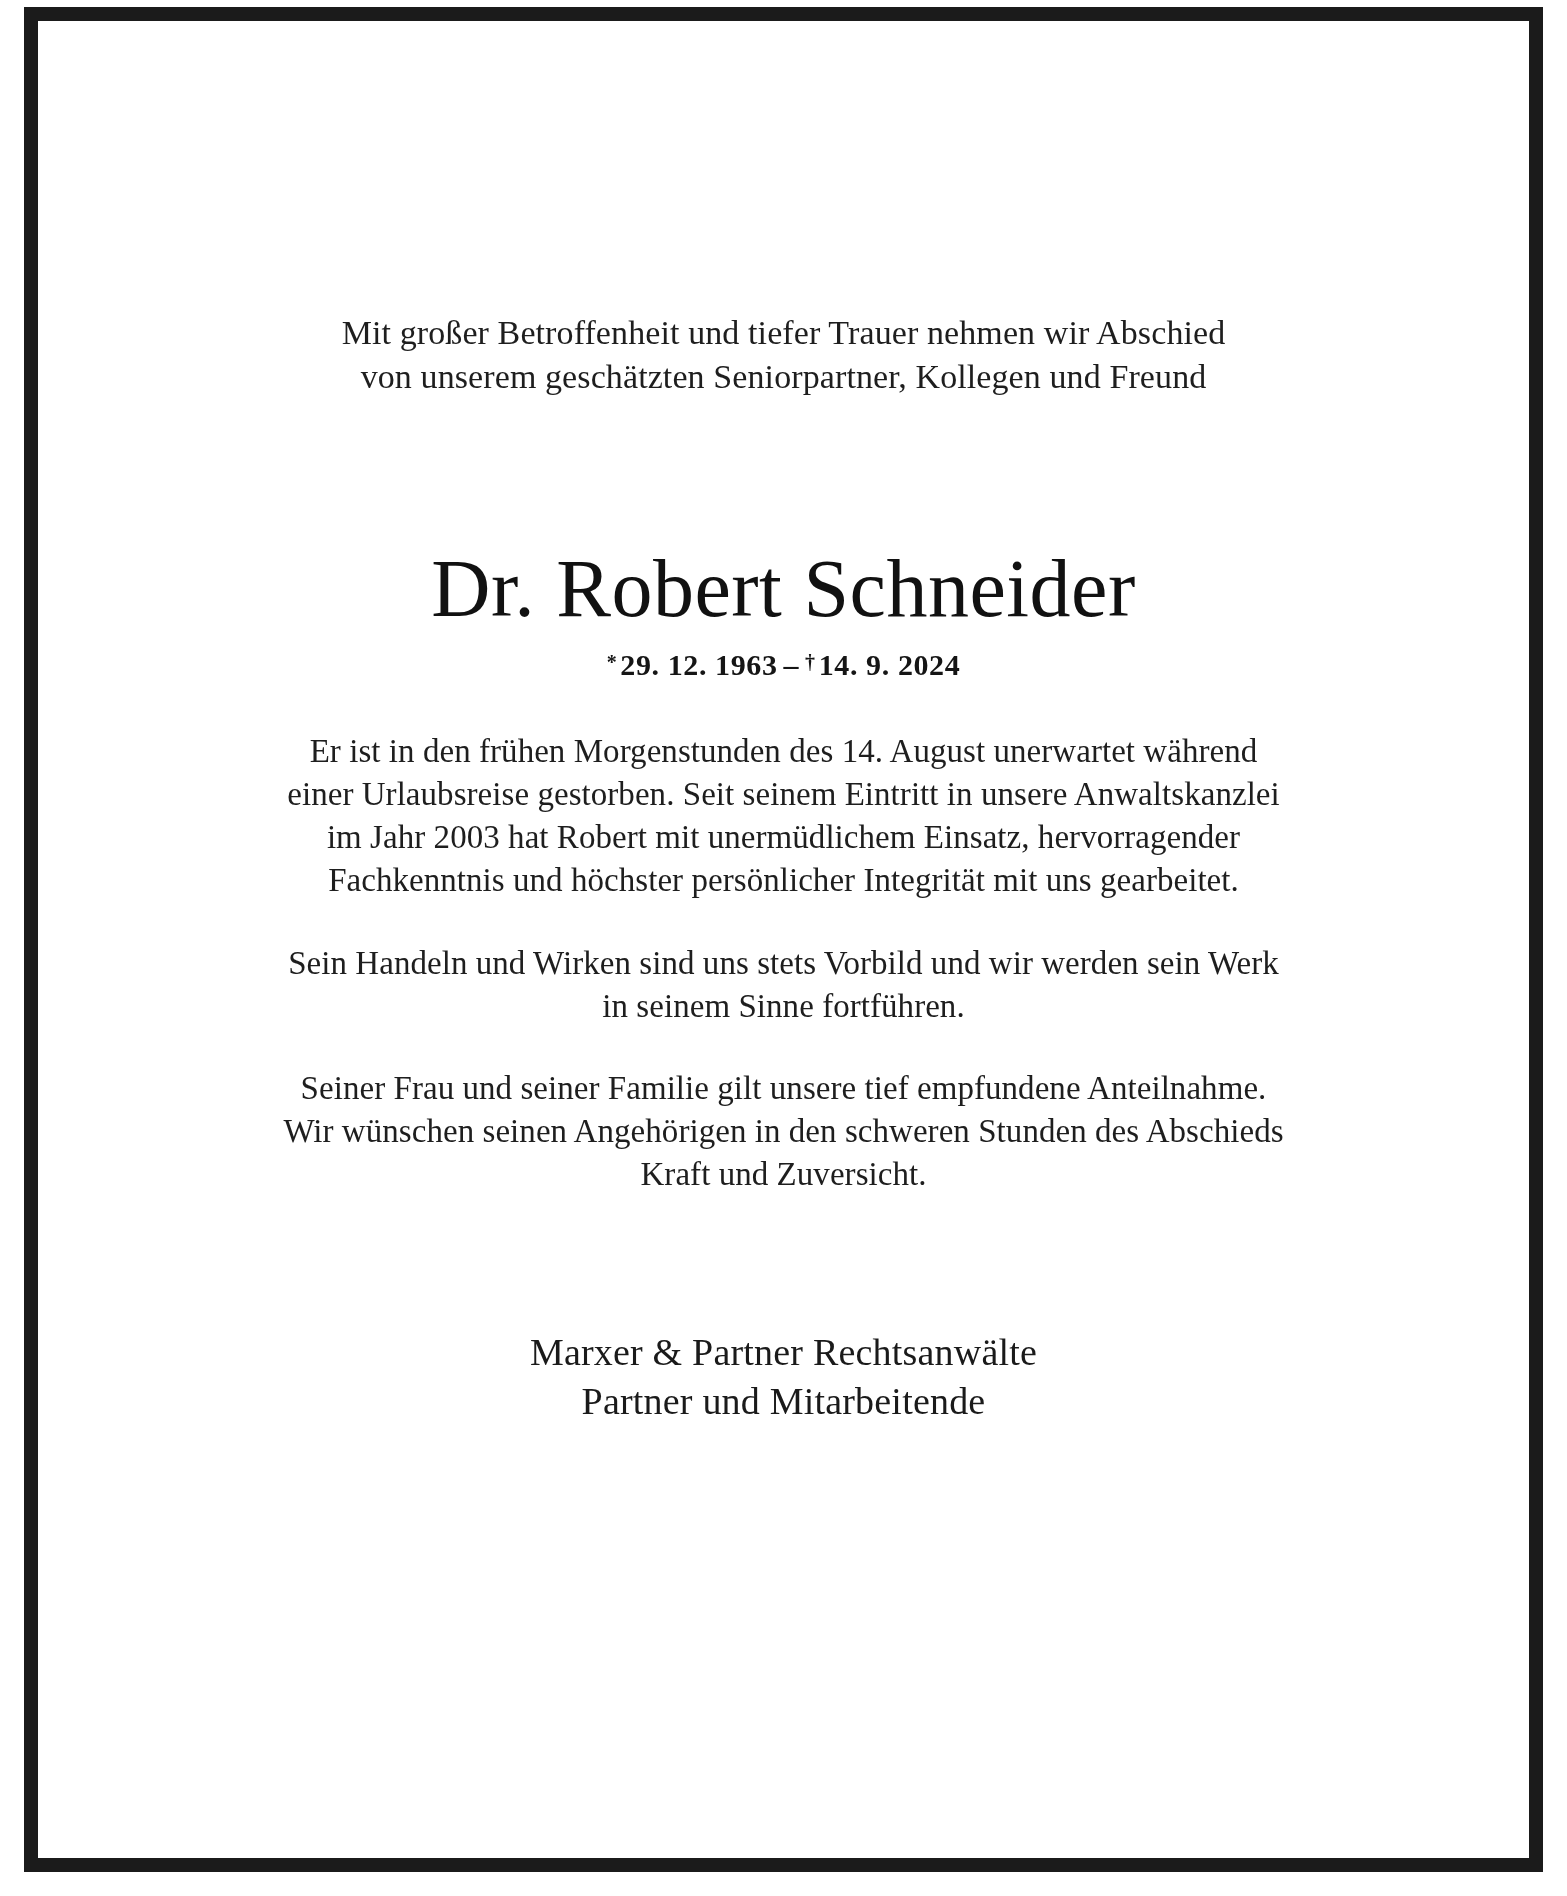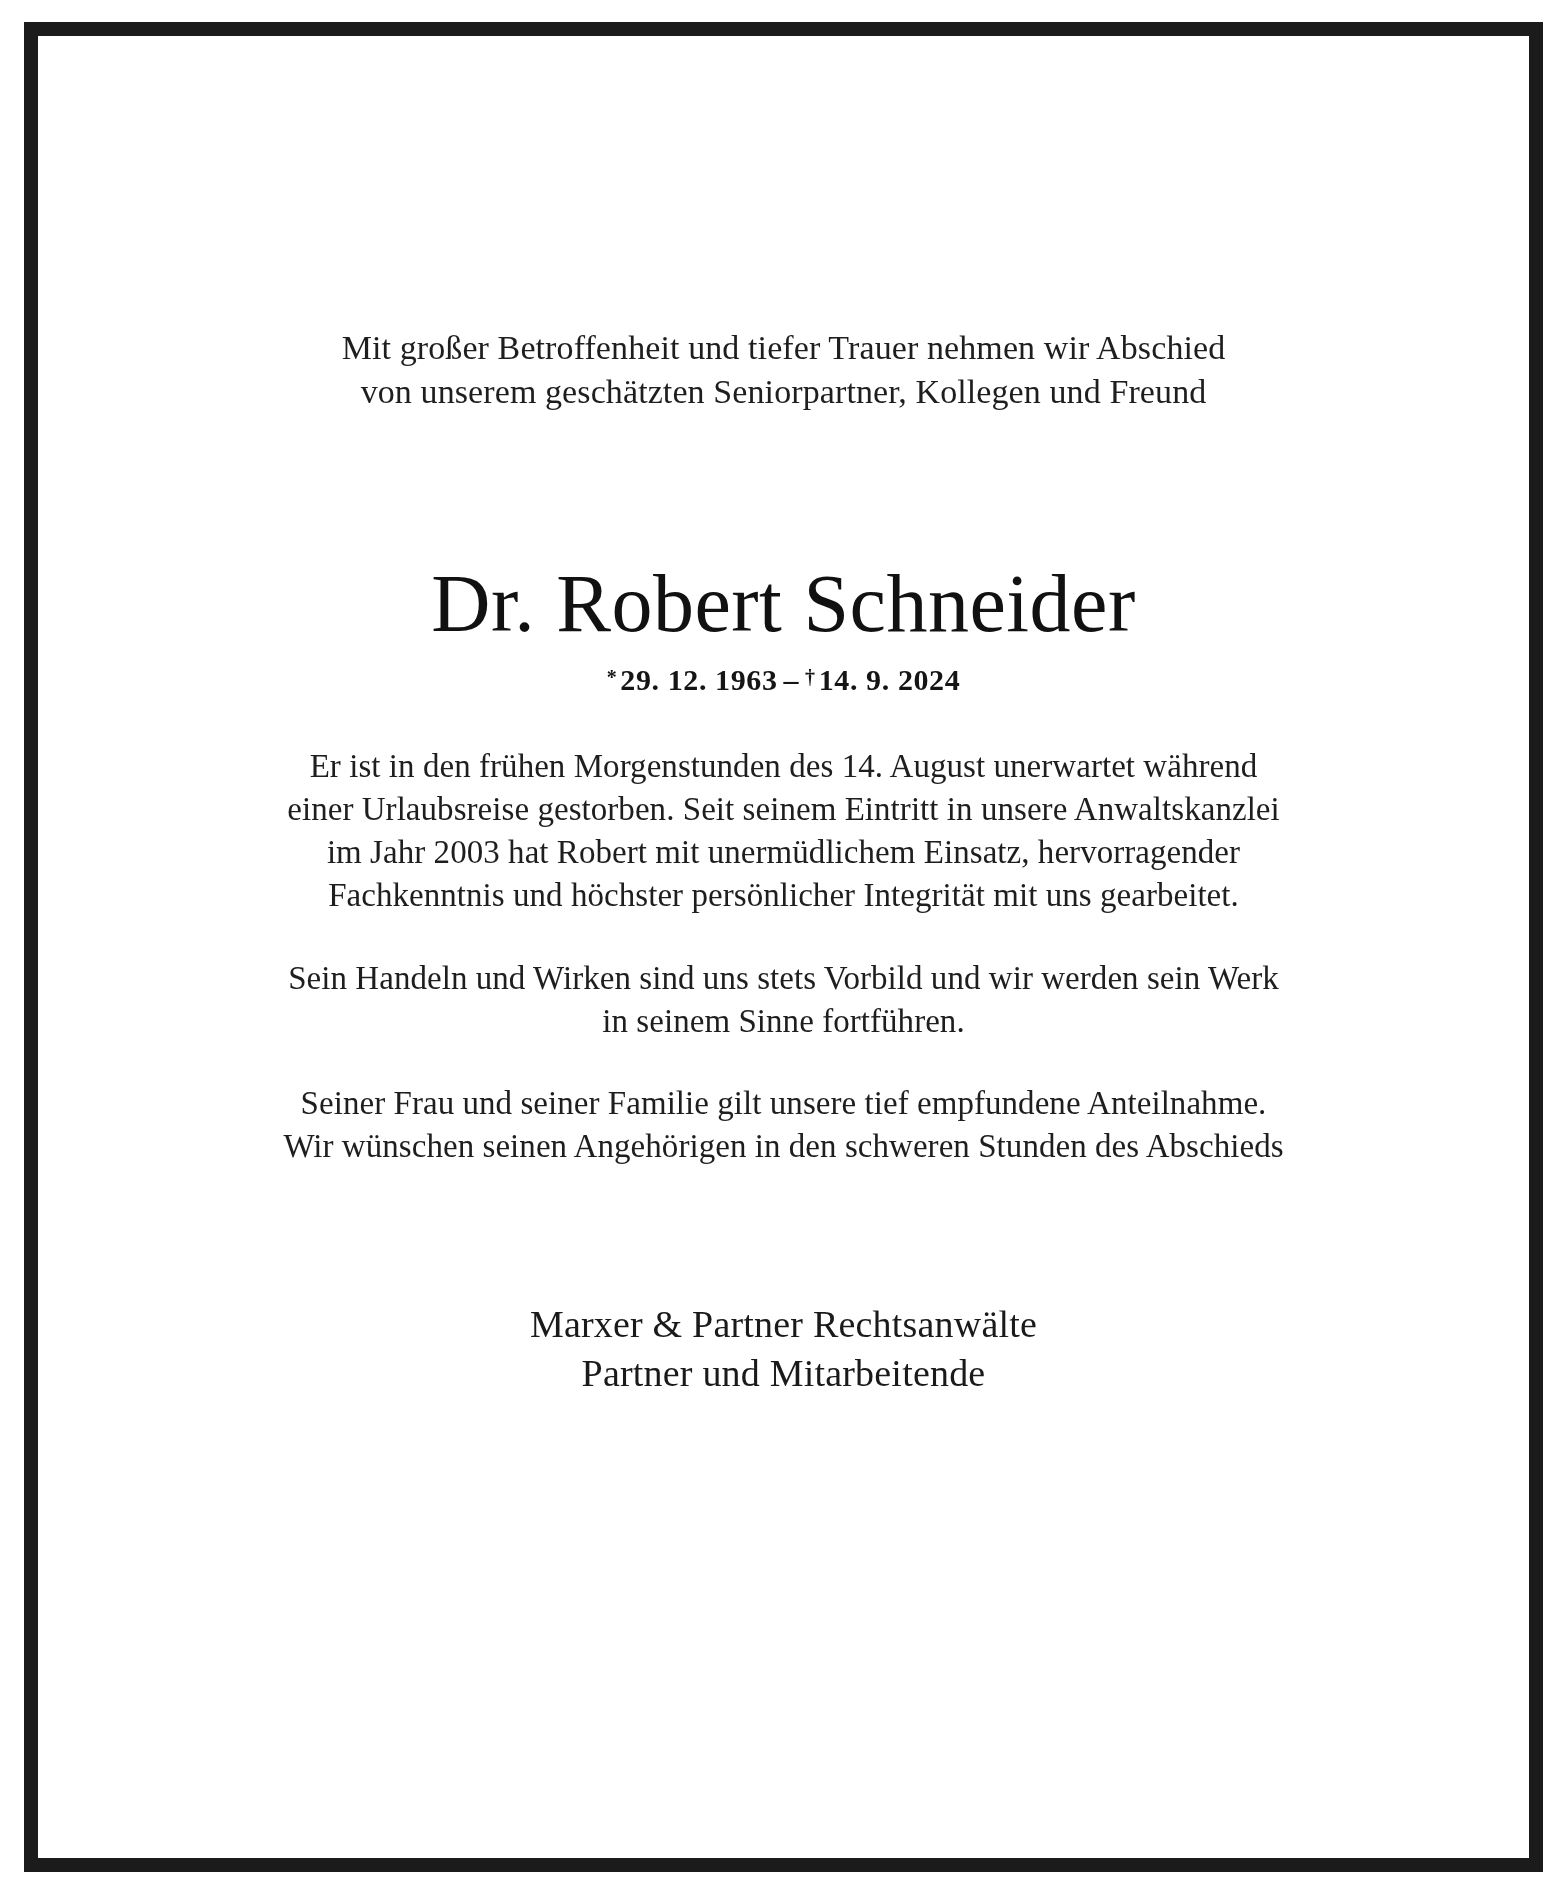--- a/index.html
+++ b/index.html
@@ -10,21 +10,21 @@
   body {
     width: 1567px;
     height: 1896px;
     font-family: "Liberation Serif", serif;
     color: #1a1a1a;
   }
   .page {
     width: 1567px;
     height: 1896px;
     box-sizing: border-box;
-    padding: 22px 24px 24px 24px;
+    padding: 7px 24px 24px 24px;
     background: #ffffff;
   }
   .notice {
     box-sizing: border-box;
     width: 100%;
     height: 100%;
     border: 14px solid #1b1b1b;
     background: #ffffff;
     display: flex;
     flex-direction: column;
@@ -123,20 +123,21 @@
         <span class="line">im Jahr 2003 hat Robert mit unermüdlichem Einsatz, hervorragender</span>
         <span class="line">Fachkenntnis und höchster persönlicher Integrität mit uns gearbeitet.</span>
       </div>
       <div class="para">
         <span class="line">Sein Handeln und Wirken sind uns stets Vorbild und wir werden sein Werk</span>
         <span class="line">in seinem Sinne fortführen.</span>
       </div>
       <div class="para">
         <span class="line">Seiner Frau und seiner Familie gilt unsere tief empfundene Anteilnahme.</span>
         <span class="line">Wir wünschen seinen Angehörigen in den schweren Stunden des Abschieds</span>
+        <span class="line">Kraft und Zuversicht.</span>
       </div>
     </div>
 
     <div class="signature">
       <span class="line">Marxer &amp; Partner Rechtsanwälte</span>
       <span class="line">Partner und Mitarbeitende</span>
     </div>
 
   </div>
 </div>

